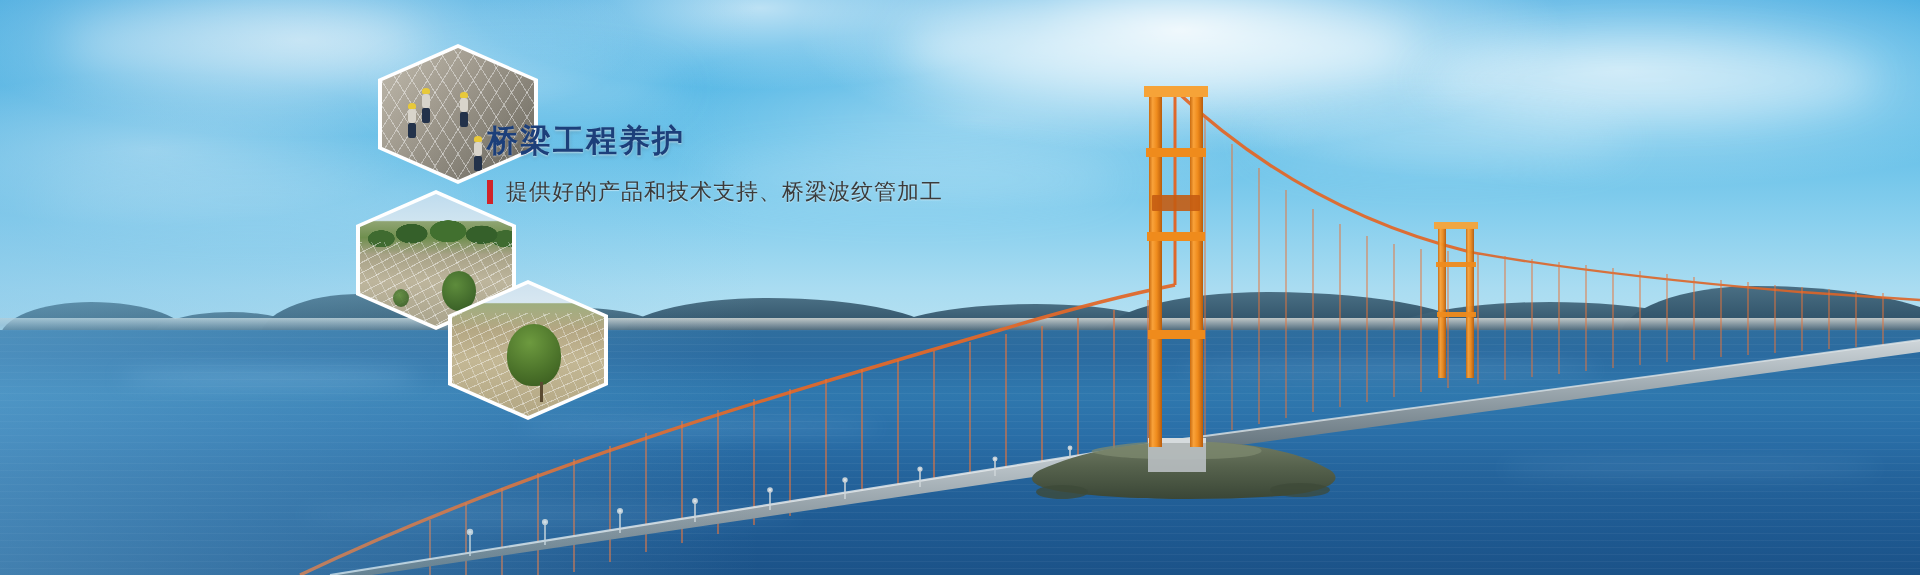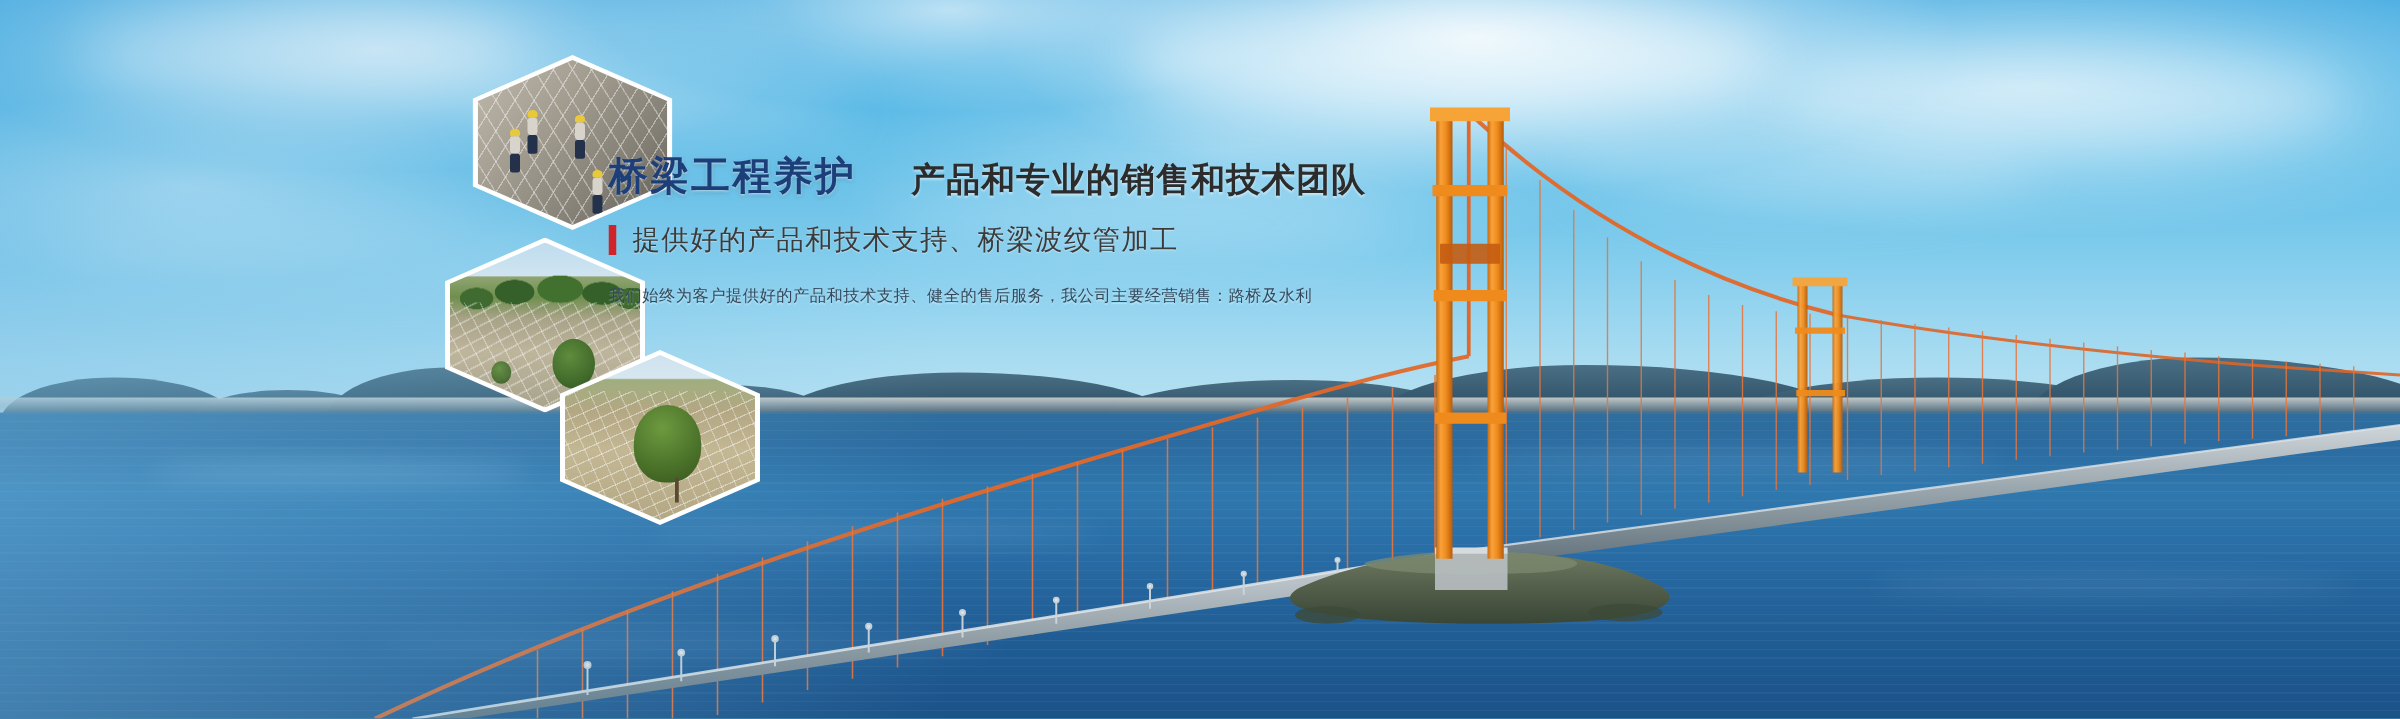--- a/index.html
+++ b/index.html
@@ -155,21 +155,21 @@
     position:absolute; left:36%; top:30%; width:54px; height:62px; border-radius:50% 50% 45% 45%;
     background:radial-gradient(circle at 42% 30%, #6d9a3f 0%, #4a7129 60%, #36561d 100%);
   }
   .photo-slope .trunk {
     position:absolute; left:58%; top:74%; width:3px; height:20px; background:#5a4a32;
   }
 
   
   .text-block { position:absolute; left:487px; top:120px; width:620px; }
 
-  .headline { display:flex; align-items:flex-end; white-space:nowrap;gap:24px; }
+  .headline { display:flex; align-items:flex-start; white-space:nowrap; }
   .headline .t1 {
     font-size:31px; font-weight:bold; color:#1c3f7a; letter-spacing:2px;
     text-shadow:0 1px 2px rgba(255,255,255,.55), 0 2px 4px rgba(0,0,0,.18);
   }
   .headline .t2 {
     font-size:27px; font-weight:bold; color:#2c2c2c; letter-spacing:1px; margin-left:20px;
     text-shadow:0 1px 2px rgba(255,255,255,.5);
   }
 
   .subline { display:flex; align-items:center; margin-top:15px; }
@@ -406,27 +406,25 @@
         </div>
       </div>
     </div>
 
   </div>
 
   <div class="text-block">
 
     <div class="headline">
       <span class="t1">桥梁工程养护</span>
-      <span class="t2">产品和专业的销售和技术团队</span>
     </div>
 
     <div class="subline">
       <span class="redbar"></span>
       <span class="sub">提供好的产品和技术支持、桥梁波纹管加工</span>
     </div>
 
     <div class="para">
-      <div class="line">我们始终为客户提供好的产品和技术支持、健全的售后服务，我公司主要经营销售：路桥及水利</div>
     </div>
 
   </div>
 
 </div>
 
 </body></html>

